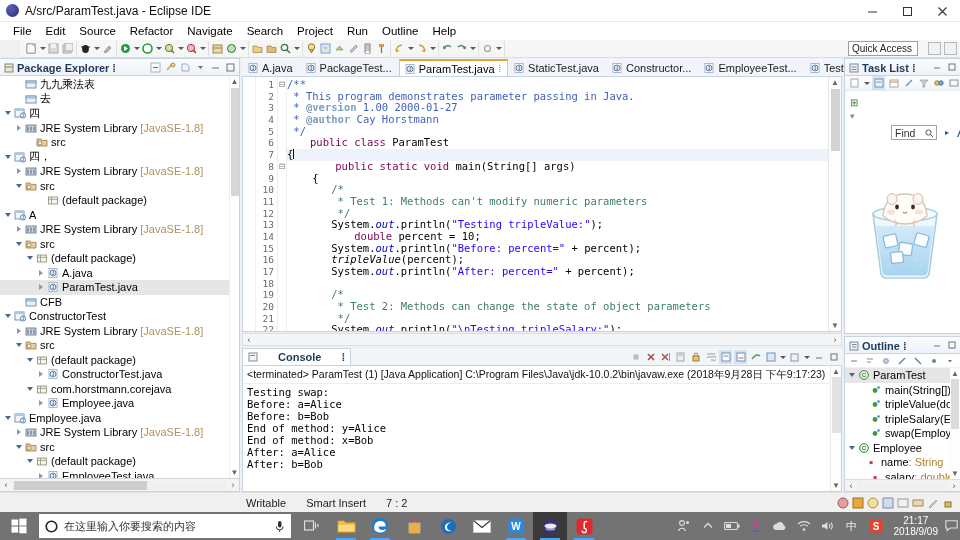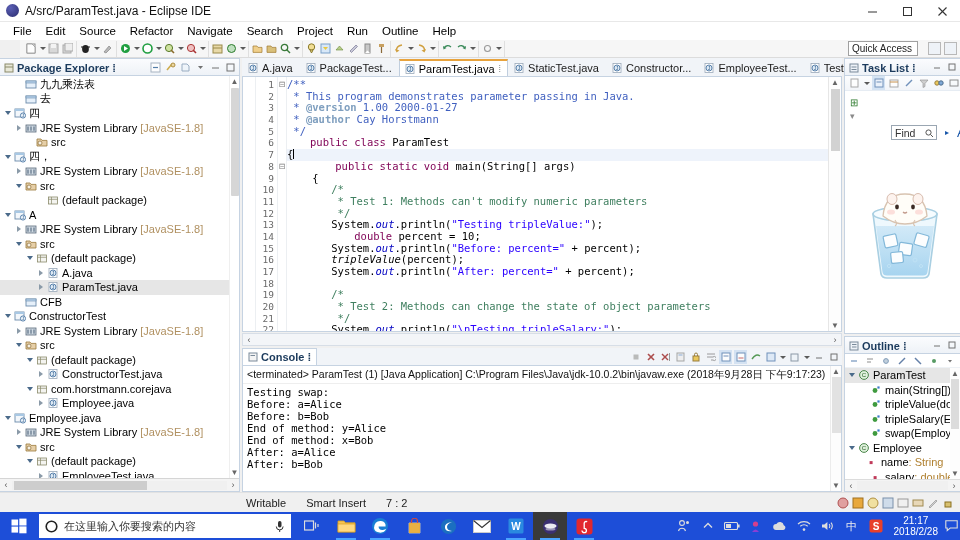--- a/index.html
+++ b/index.html
@@ -168,21 +168,21 @@
   }
   .ed-hs-track { flex:1; position:relative; height:9px; }
 
   
   #console {
     position: absolute; left: 242px; right: 118px; top: 290px; bottom: 0;
     display: flex; flex-direction: column;
   }
   .cons-tabs { height: 17px; display: flex; align-items: flex-end; background: #f1f4f8; position: relative; }
   .cons-tab {
-    display:flex; align-items:center; gap:3px; height:17px; padding: 0 5px;
+    display:flex; align-items:center; gap:20px; height:17px; padding: 0 5px;
     font-size: 11px; font-weight: bold; color: #1b3a5c; background:#fff;
     border: 1px solid #c6d3e2; border-bottom: none;
   }
   .cons-tools { position:absolute; right:2px; top:2px; display:flex; gap:2px; align-items:center; }
   .cons-body {
     flex: 1; background: #fff; border: 1px solid #c6d3e2; position: relative; overflow: hidden;
   }
   .cons-head {
     font-size: 10.5px; color: #111; padding: 2px 4px 1px 4px; white-space: nowrap;
     border-bottom: 1px solid #eee;
@@ -242,21 +242,21 @@
     position: absolute; left: 0; right: 0; bottom: 28px; height: 20px;
     background: #f0f0f0; display: flex; align-items: center; font-size: 11px; color: #222;
     border-top: 1px solid #e2e2e2;
   }
   .sb-cell { padding: 0 10px; }
   .sb-right { margin-left:auto; display:flex; align-items:center; gap:3px; padding-right:6px; }
 
   
   .taskbar {
     position: absolute; left: 0; right: 0; bottom: 0; height: 28px;
-    background: #1d4ed8; display: flex; align-items: center;
+    background: #737373; display: flex; align-items: center;
   }
   .start {
     width: 38px; height: 28px; display:flex; align-items:center; justify-content:center;
   }
   .tb-search {
     width: 252px; height: 24px; background: #ffffff; display: flex; align-items: center;
     gap: 6px; padding: 0 6px; margin-left: 1px; color: #333; font-size: 11px;
   }
   .tb-apps { display: flex; align-items: center; gap: 0; margin-left: 4px; }
   .tbapp { width: 34px; height: 28px; display:flex; align-items:center; justify-content:center; position: relative;}
@@ -1573,21 +1573,21 @@
       </div>
       <div class="trayi" style="color:#eee;font-size:11px;">中</div>
       <div class="trayi">
         <svg width="14" height="14">
             <rect x="0.5" y="0.5" width="13" height="13" rx="2" fill="#e8402a"></rect>
             <text x="7" y="11" font-size="10" font-family="Liberation Sans, sans-serif" fill="#fff" text-anchor="middle" font-weight="bold">S</text>
           </svg>
       </div>
       <div class="clock">
         <div>21:17</div>
-        <div>2018/2/28</div>
+        <div>2018/9/09</div>
       </div>
       <div class="shownd">
         <svg width="13" height="12">
             <path d="M0.8 0.8 h11.4 v7.2 h-7 l-3 2.6 v-2.6 h-1.4Z" fill="none" stroke="#ddd" stroke-width="1.1"></path>
           </svg>
       </div>
     </div>
   </div>
 
 </div>

